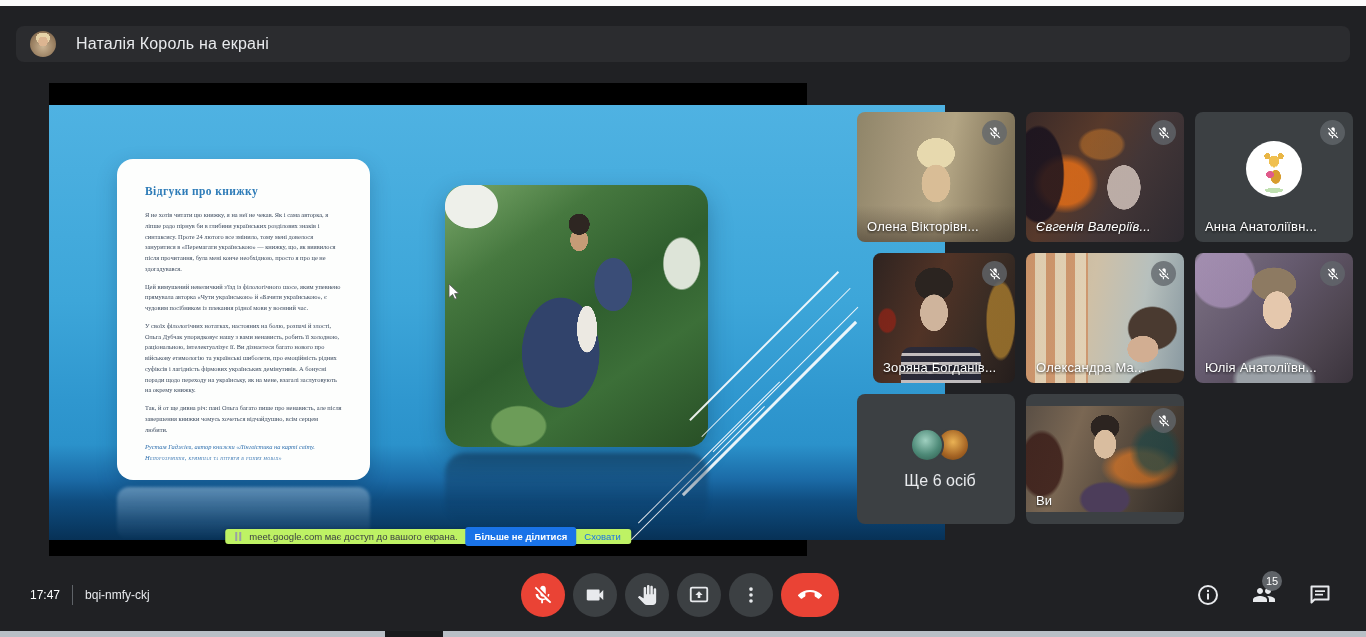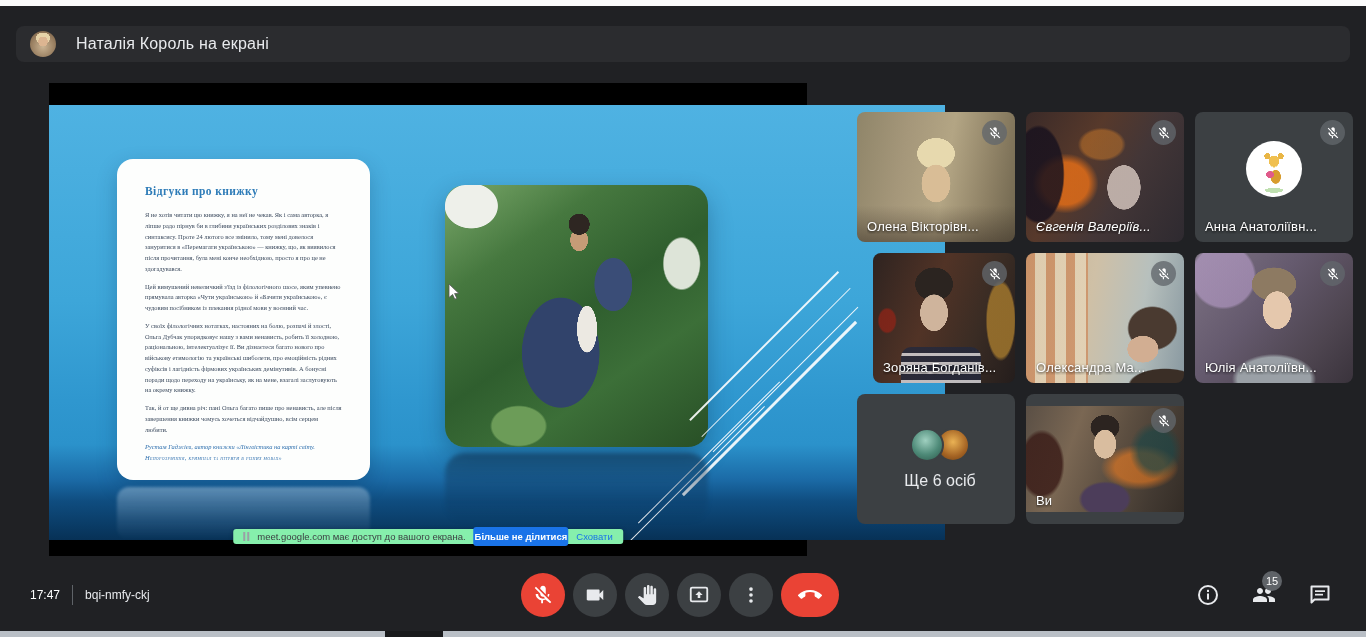--- a/index.html
+++ b/index.html
@@ -54,27 +54,27 @@
   .ln6{left:515px;top:384px;width:235px;height:1px;opacity:.4;}
   .ghost-photo{position:absolute;left:396px;top:348px;width:263px;height:70px;border-radius:20px;
     background:linear-gradient(180deg,rgba(15,45,75,.55),rgba(10,40,70,.15) 70%,transparent);
     filter:blur(2px);}
   .ghost-card{position:absolute;left:68px;top:382px;width:253px;height:53px;border-radius:12px;
     background:linear-gradient(180deg,rgba(230,240,250,.35),rgba(200,220,240,.12) 60%,transparent);
     filter:blur(1.5px);}
   .cursor{position:absolute;left:399px;top:178px;z-index:5;}
   
   .share-notice{position:absolute;left:50%;top:446px;transform:translateX(-50%);z-index:6;
-    background:#86efac;border-radius:3px;height:15px;display:flex;align-items:center;gap:8px;
+    background:#bef264;border-radius:3px;height:15px;display:flex;align-items:center;gap:8px;
     padding:0 10px;white-space:nowrap;box-shadow:0 1px 4px rgba(0,0,0,.35);
     font-size:9.5px;color:#3c4043;}
   .share-bars{display:flex;gap:2px;}
   .share-bars i{display:block;width:2px;height:9px;background:#9aa0a6;}
   .notice-btn{background:#1a73e8;color:#fff;border:none;border-radius:3px;
-    font-size:9.5px;font-weight:700;padding:4px 1px;font-family:inherit;cursor:pointer;}
+    font-size:9.5px;font-weight:700;padding:4px 9px;font-family:inherit;cursor:pointer;}
   .notice-link{color:#1a73e8;font-size:9.5px;text-decoration:none;cursor:pointer;}
 
   
   .grid{position:absolute;left:857px;top:112px;display:grid;
     grid-template-columns:repeat(3,158px);grid-auto-rows:130px;gap:11px;}
   .tile{position:relative;border-radius:8px;overflow:hidden;background:#3c4043;cursor:pointer;}
   .tile-name{position:absolute;left:10px;bottom:8px;color:#fff;font-size:13px;font-weight:500;
     letter-spacing:.2px;text-shadow:0 1px 3px rgba(0,0,0,.9);max-width:140px;overflow:hidden;
     white-space:nowrap;}
   .mic-badge{position:absolute;top:8px;right:8px;width:25px;height:25px;border-radius:50%;

